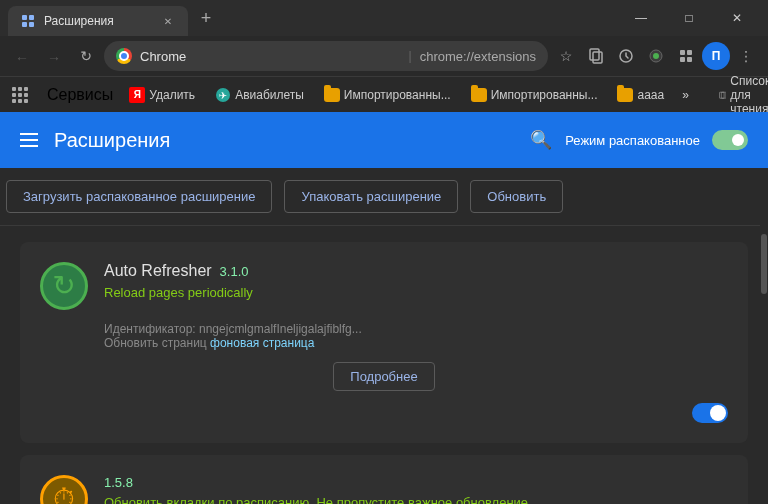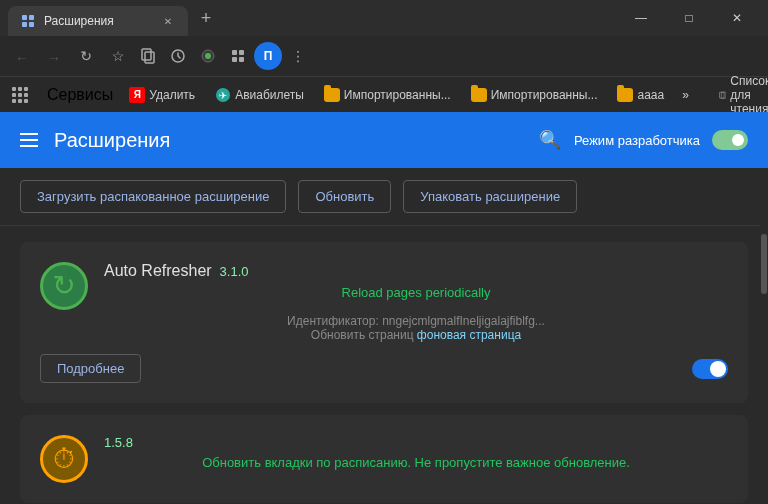--- a/index.html
+++ b/index.html
@@ -315,21 +315,21 @@
       right: 2px;
       width: 12px;
       height: 12px;
       background: white;
       border-radius: 50%;
     }
 
     
     .action-bar {
       background: #2a2a2a;
-      padding: 12px 20px;
+      padding: 12px 6px;
       display: flex;
       gap: 12px;
       border-bottom: 1px solid #3a3a3a;
     }
     .action-btn {
       padding: 8px 16px;
       border-radius: 4px;
       border: 1px solid #5a5a5a;
       background: transparent;
       color: #9ab4e8;
@@ -374,61 +374,61 @@
     .ext-logo.green {
       background: #2d7d46;
       border: 3px solid #4caf50;
     }
     .ext-logo.yellow {
       background: #7d5a00;
       border: 3px solid #ffa000;
     }
     .ext-info {
       flex: 1;
-      text-align: center;
     }
     .ext-name-row {
       display: flex;
       align-items: center;
       gap: 8px;
       margin-bottom: 4px;
     }
     .ext-name {
       font-size: 16px;
       color: #e0e0e0;
       font-weight: 500;
     }
     .ext-version {
       font-size: 13px;
       color: #86efac;
     }
     .ext-desc {
       font-size: 13px;
-      color: #22c55e;
+      color: #84cc16;
       line-height: 1.4;
     }
     .ext-id-area {
-      margin-top: 12px;
+      margin-top: 20px;
     }
     .ext-id-text {
       font-size: 12px;
       color: #888;
     }
     .ext-debug-text {
       font-size: 12px;
       color: #888;
     }
     .ext-debug-link {
       color: #7dd3fc;
       cursor: pointer;
     }
     .ext-card-bottom {
       display: flex;
       align-items: center;
       gap: 12px;
+      flex-direction: column;
     }
     .ext-details-btn {
       padding: 6px 16px;
       border-radius: 4px;
       border: 1px solid #5a5a5a;
       background: transparent;
       color: #9ab4e8;
       font-size: 13px;
       cursor: pointer;
     }
@@ -551,20 +551,26 @@
     <div class="wc-btn close">
       <span>✕</span>
     </div>
   </div>
 </div>
 
 <div class="address-bar">
   <div class="nav-btn disabled">←</div>
   <div class="nav-btn disabled">→</div>
   <div class="nav-btn">↻</div>
+  <div class="omnibox">
+    <div class="chrome-logo"></div>
+    <span class="omnibox-text">Chrome</span>
+    <span class="omnibox-separator">|</span>
+    <span class="omnibox-url">chrome://extensions</span>
+  </div>
   <div class="address-actions">
     <div class="addr-btn">☆</div>
     <div class="addr-btn">
       <svg width="16" height="16" viewBox="0 0 16 16">
           <rect x="2" y="1" width="9" height="11" rx="1" fill="none" stroke="#aaa" stroke-width="1.5"></rect>
           <rect x="5" y="4" width="9" height="11" rx="1" fill="none" stroke="#aaa" stroke-width="1.5"></rect>
         </svg>
     </div>
     <div class="addr-btn">
       <svg width="16" height="16" viewBox="0 0 16 16">
@@ -648,31 +654,31 @@
 
   <div class="ext-header">
     <div class="hamburger">
       <span></span>
       <span></span>
       <span></span>
     </div>
     <span class="ext-header-title">Расширения</span>
     <div class="ext-header-actions">
       <div class="search-icon-btn">🔍</div>
-      <span class="dev-mode-label">Режим разработчика</span>
+      <span class="dev-mode-label">Режим распакованное</span>
       <div class="toggle-switch on">
         <div class="toggle-knob"></div>
       </div>
     </div>
   </div>
 
   <div class="action-bar">
     <button class="action-btn">Загрузить распакованное расширение</button>
+    <button class="action-btn">Упаковать расширение</button>
     <button class="action-btn">Обновить</button>
-    <button class="action-btn">Упаковать расширение</button>
   </div>
 
   <div class="ext-list">
 
     <div class="ext-card">
       <div class="ext-card-top">
         <div class="ext-logo green">
           <span class="refresh-icon">↻</span>
         </div>
         <div class="ext-info">

